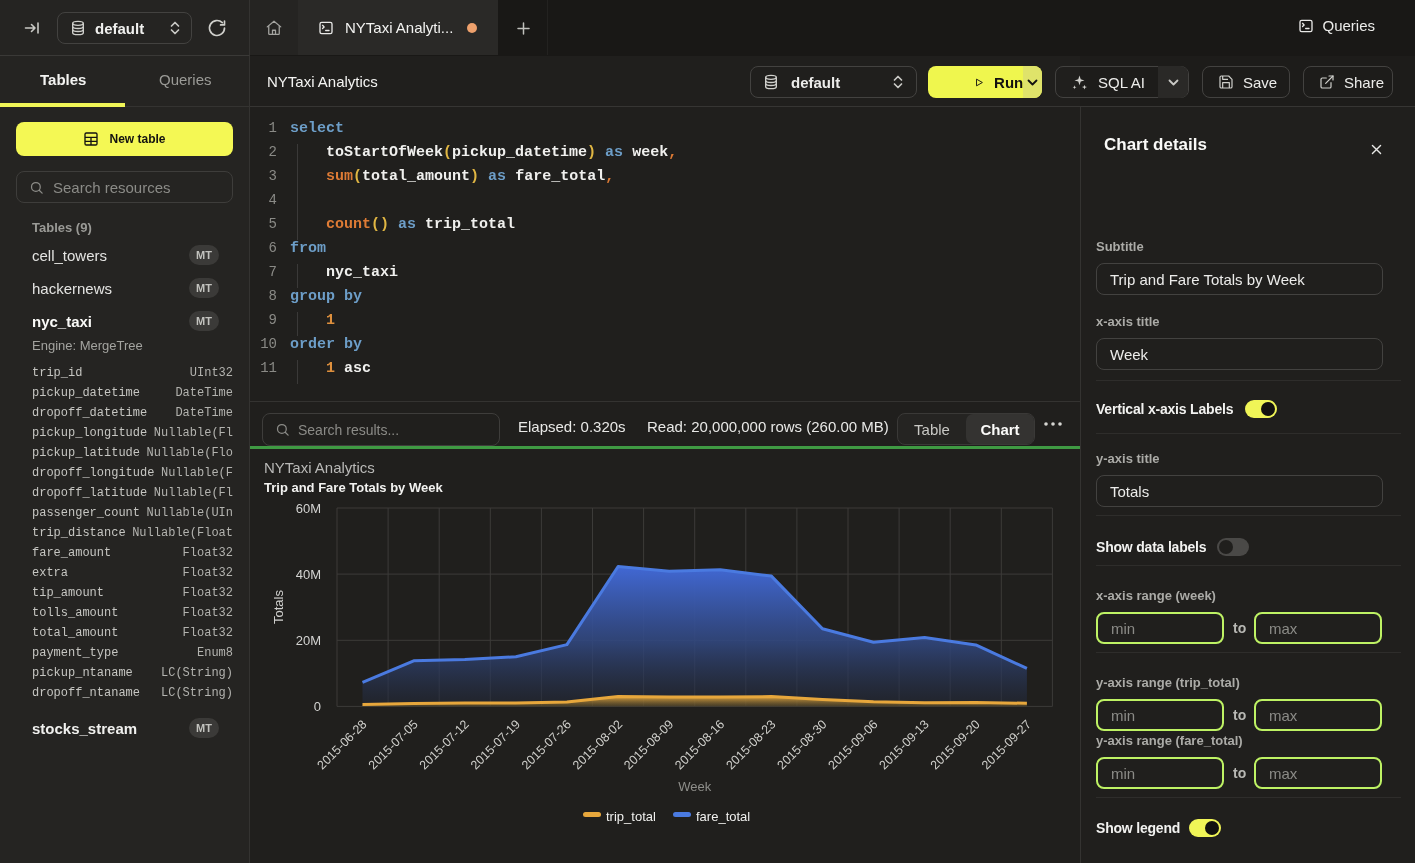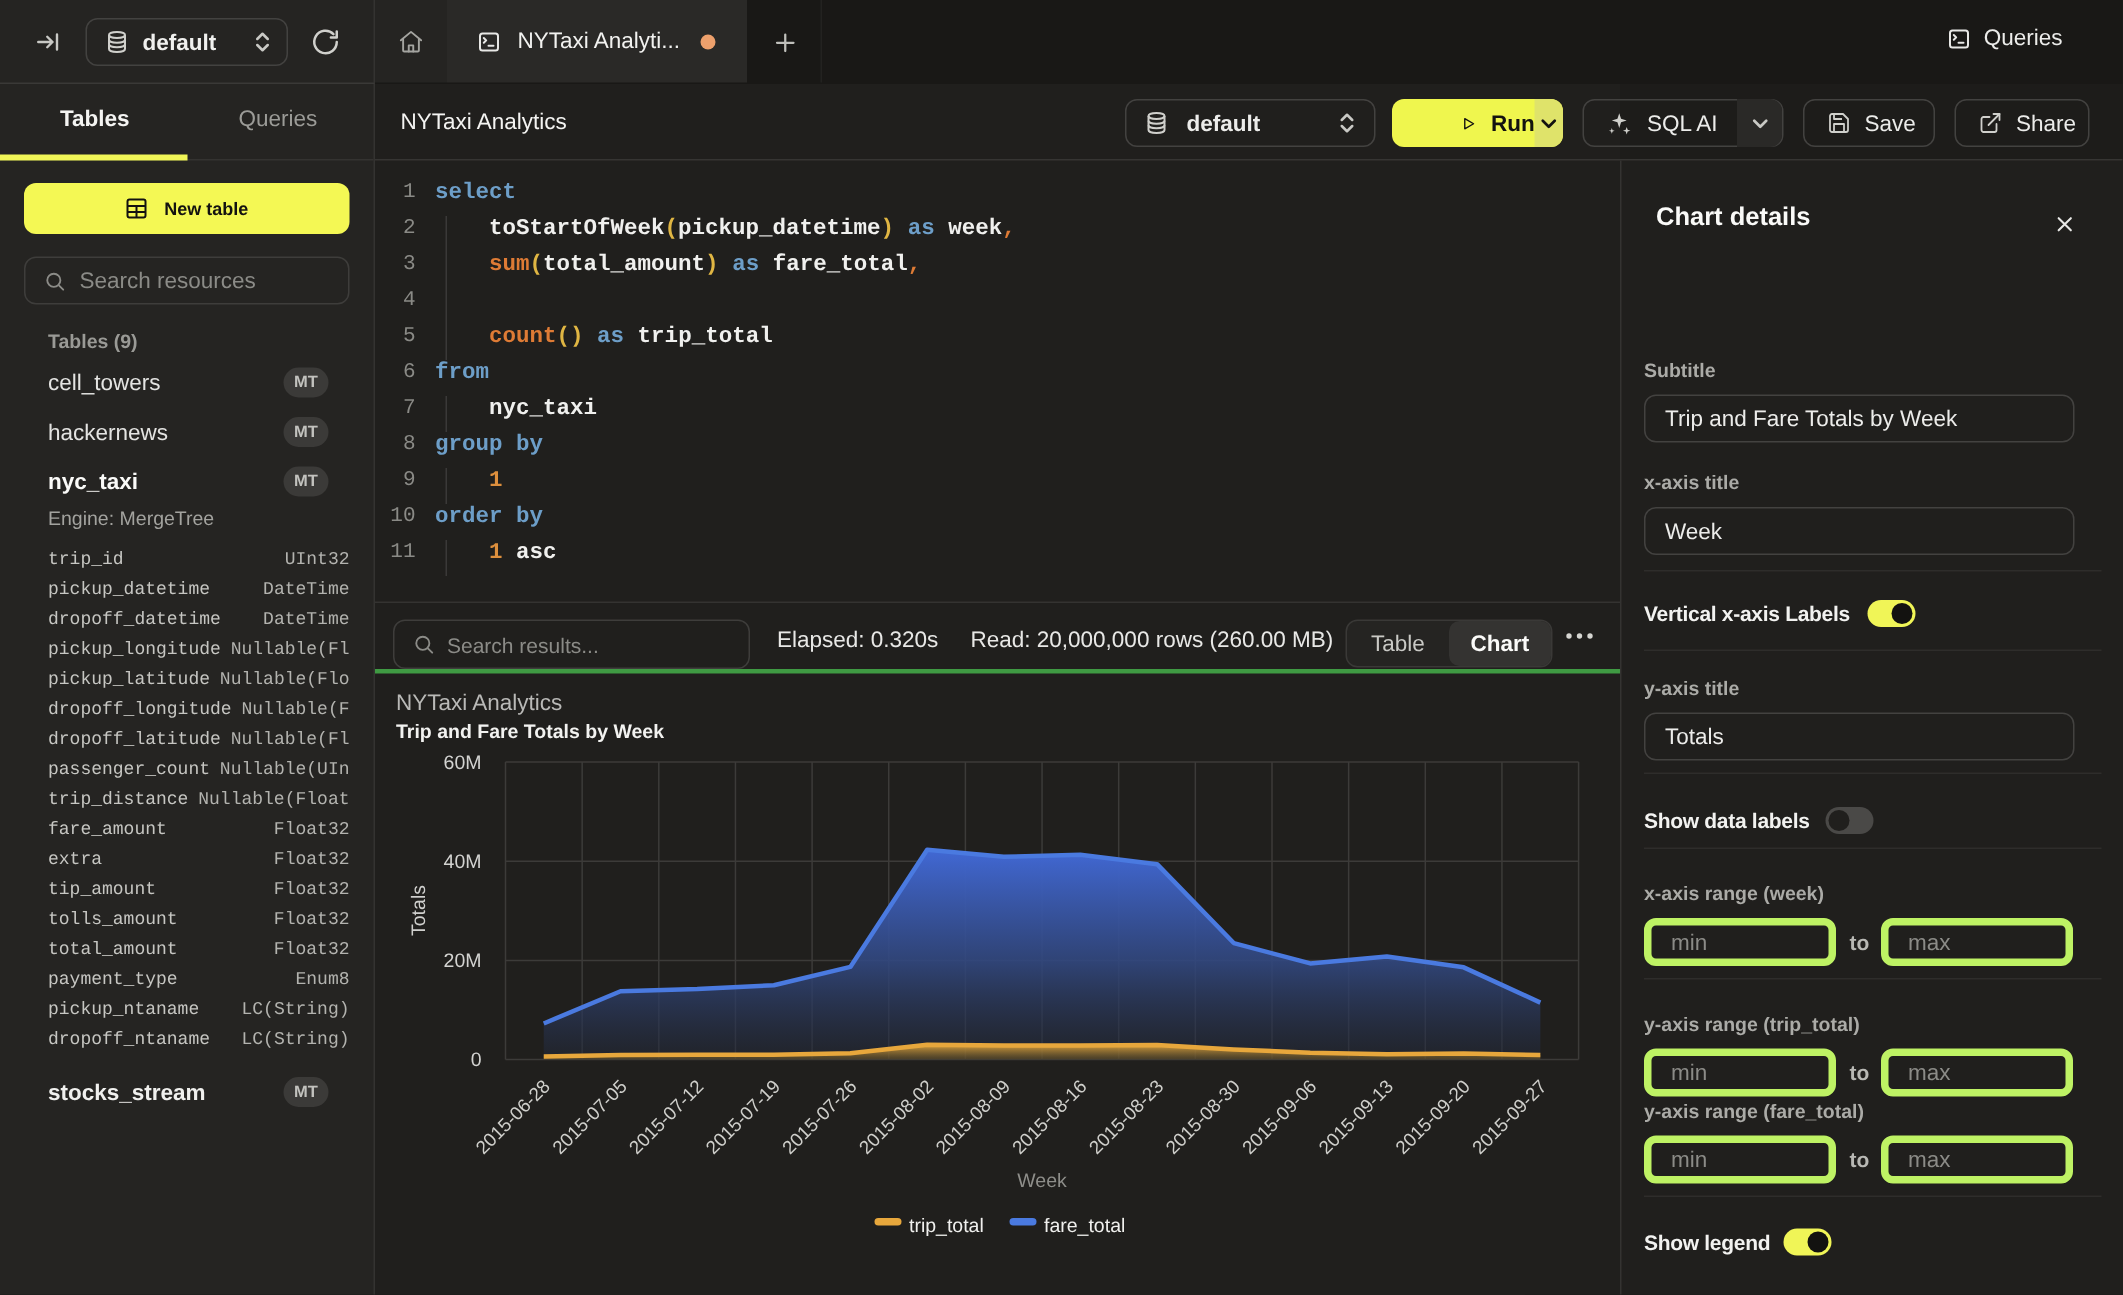--- a/index.html
+++ b/index.html
@@ -84,21 +84,21 @@
   .rinput { position:absolute; left:15px; width:287px; height:32px; border:1px solid #434240;
     border-radius:8px; display:flex; align-items:center; color:#ececea; font-size:15px; }
   .rinput span { margin-left:13px; }
   .rdiv { position:absolute; left:15px; width:305px; height:1px; background:#2e2d2b; }
   .tglrow { position:absolute; left:15px; color:#f2f2f0; font-size:14px; font-weight:bold; letter-spacing:-0.2px; }
   .tgl { position:absolute; width:32px; height:18px; border-radius:9px; }
   .tgl.on { background:#f0f557; } .tgl.on::after { content:""; position:absolute; right:2px; top:2px;
     width:14px; height:14px; border-radius:50%; background:#131210; }
   .tgl.off { background:#4a4947; } .tgl.off::after { content:""; position:absolute; left:2px; top:2px;
     width:14px; height:14px; border-radius:50%; background:#201f1d; }
-  .minmax { position:absolute; width:128px; height:32px; border:5px solid #bef264; border-radius:8px;
+  .minmax { position:absolute; width:128px; height:32px; border:2px solid #bef264; border-radius:8px;
     display:flex; align-items:center; color:#8b8b87; font-size:15px; }
   .minmax span { margin-left:13px; }
   .to { position:absolute; color:#b8b8b4; font-size:14px; font-weight:bold; }
 </style>
 </head>
 <body>
 <div id="topbar"></div>
 <div id="tb-left">
   <svg class="abs" style="left:24px;top:20px" width="16" height="16" viewBox="0 0 16 16" fill="none" stroke="#c9c9c5" stroke-width="1.6" stroke-linecap="round" stroke-linejoin="round">
       <path d="M1.5 8h9.5M7.5 4.5L11 8l-3.5 3.5M14 3v10"></path>

